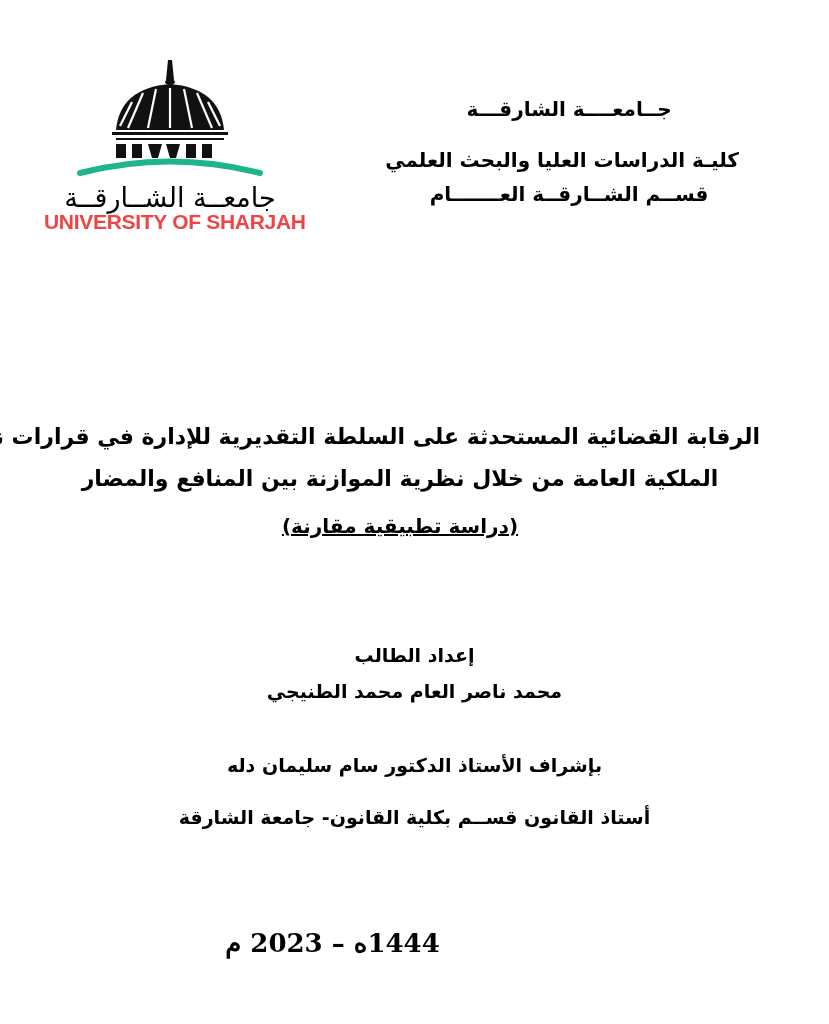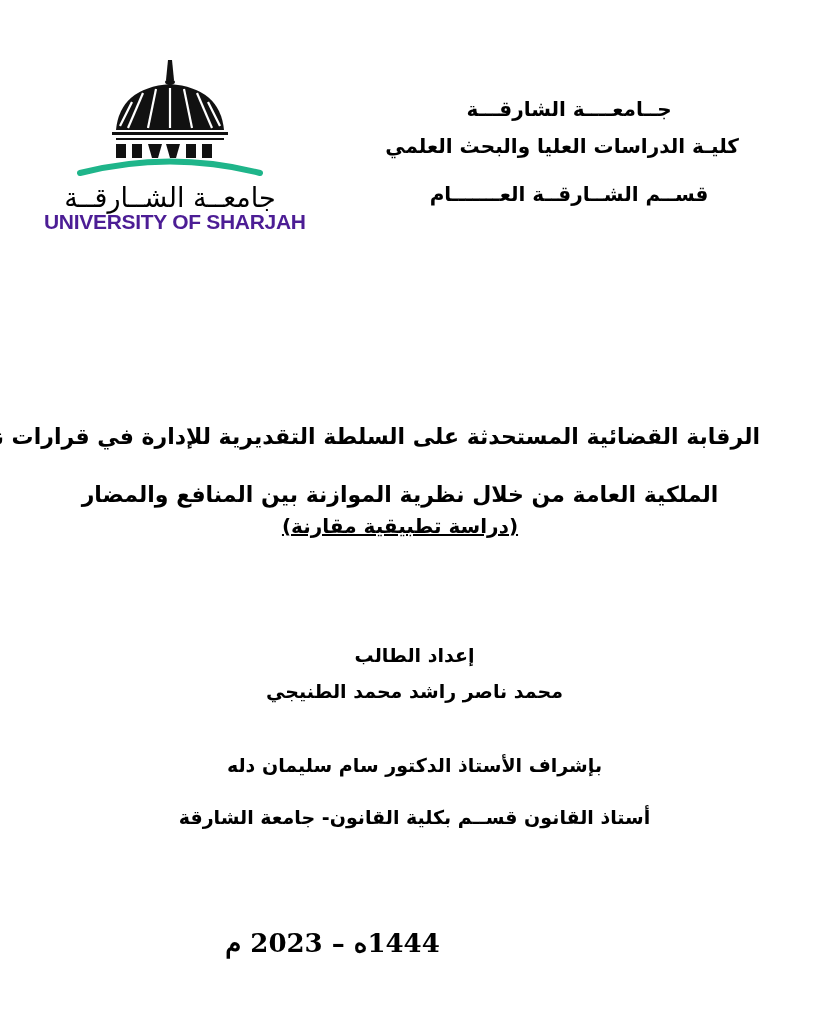--- a/index.html
+++ b/index.html
@@ -4,21 +4,21 @@
 <style>
   html, body { margin:0; padding:0; background:#ffffff; }
   body { width:829px; height:1024px; position:relative; overflow:hidden;
          font-family:"DejaVu Sans", sans-serif; color:#000; }
   .ar { direction:rtl; font-weight:bold; position:absolute; white-space:nowrap; }
   .logo { position:absolute; left:44px; top:58px; width:252px; height:180px; }
   .logo svg { position:absolute; left:0; top:0; }
   .logo-ar { position:absolute; left:0; top:124px; width:252px; text-align:center;
              direction:rtl; font-size:27px; font-weight:normal; letter-spacing:1px; white-space:nowrap;}
   .logo-en { position:absolute; left:0; top:152px; width:252px; text-align:center;
-             font-family:"Liberation Sans", sans-serif; font-weight:bold; font-size:21px; letter-spacing:-0.3px; color:#4c1d95; white-space:nowrap;}
+             font-family:"Liberation Sans", sans-serif; font-weight:bold; font-size:21px; letter-spacing:-0.3px; color:#ef4444; white-space:nowrap;}
   .hdr { right:90px; text-align:center; width:340px; font-size:20px; }
   .title { left:40px; width:720px; text-align:center; font-size:22px; }
   .center { left:0; width:829px; text-align:center; font-size:19px; }
   .year { position:absolute; left:0; width:665px; text-align:center; top:928px;
           font-family:"DejaVu Serif", serif; font-weight:bold; font-size:26px; direction:rtl; white-space:nowrap;}
 </style>
 </head>
 <body>
 
 <div class="logo">
@@ -50,26 +50,26 @@
       <rect x="158" y="86" width="10" height="14"></rect>
     </g>
 
     <path d="M36,115 Q126,92 216,115" stroke="#1fb58a" stroke-width="6" fill="none" stroke-linecap="round"></path>
   </svg>
   <div class="logo-ar">جامعــة الشــارقــة</div>
   <div class="logo-en">UNIVERSITY OF SHARJAH</div>
 </div>
 
 <div class="ar hdr" style="top:97px;">جــامعــــة الشارقـــة</div>
-<div class="ar hdr" style="top:134px;">كليـة الدراسات العليا والبحث العلمي</div>
+<div class="ar hdr" style="top:148px;">كليـة الدراسات العليا والبحث العلمي</div>
 <div class="ar hdr" style="top:182px;">قســم الشــارقــة العـــــــام</div>
 
 <div class="ar title" style="top:424px;">الرقابة القضائية المستحدثة على السلطة التقديرية للإدارة في قرارات نزع</div>
-<div class="ar title" style="top:482px;text-align:center;">الملكية العامة من خلال نظرية الموازنة بين المنافع والمضار</div>
+<div class="ar title" style="top:466px;text-align:center;">الملكية العامة من خلال نظرية الموازنة بين المنافع والمضار</div>
 <div class="ar title" style="top:514px; font-size:20px;text-decoration:underline;">(دراسة تطبيقية مقارنة)</div>
 
 <div class="ar center" style="top:644px;">إعداد الطالب</div>
-<div class="ar center" style="top:680px;">محمد ناصر راشد محمد الطنيجي</div>
+<div class="ar center" style="top:680px;">محمد ناصر العام محمد الطنيجي</div>
 
 <div class="ar center" style="top:754px;">بإشراف الأستاذ الدكتور سام سليمان دله</div>
 <div class="ar center" style="top:806px;">أستاذ القانون قســم بكلية القانون- جامعة الشارقة</div>
 
 <div class="year">1444ه – 2023 م</div>
 
 </body></html>

